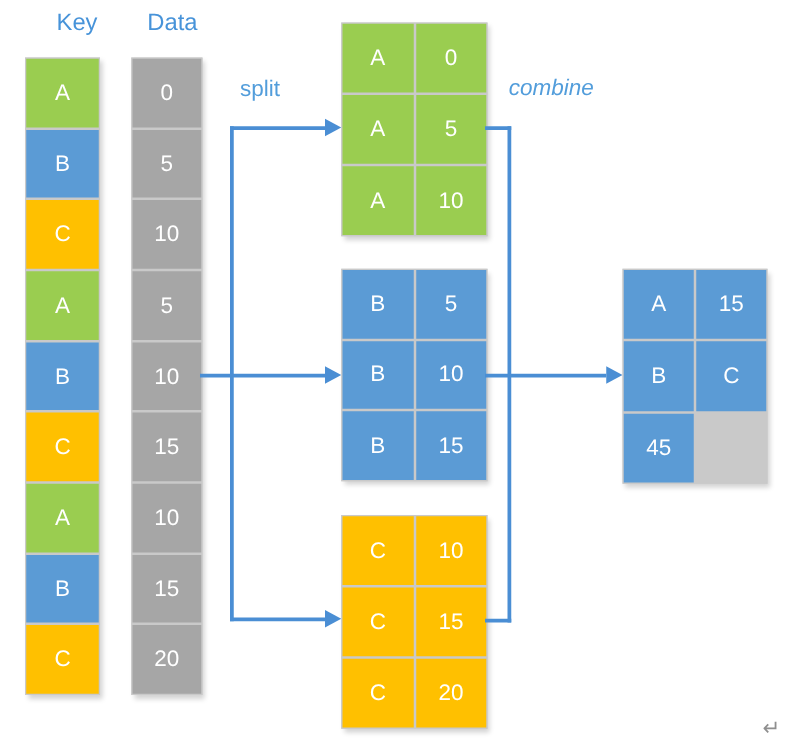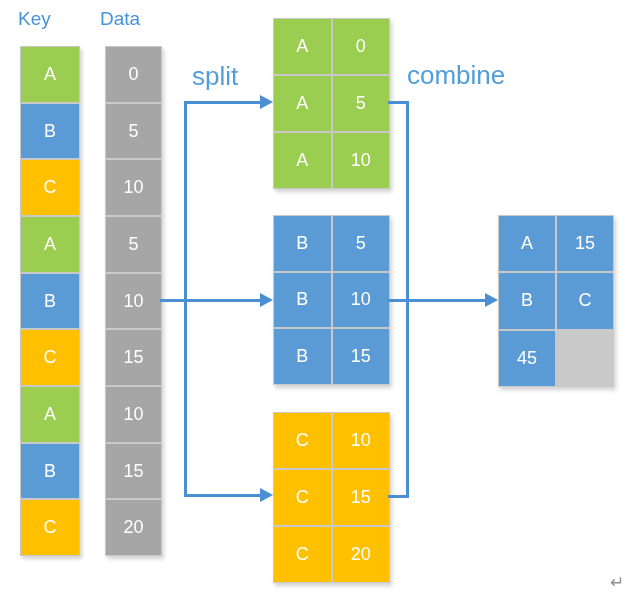--- a/index.html
+++ b/index.html
@@ -6,29 +6,29 @@
   #stage{
     position:relative;
     width:639px;height:598px;
     background:#ffffff;
     font-family:"Liberation Sans", sans-serif;
     overflow:hidden;
   }
   
   .col-header{
     position:absolute;top:7px;height:24px;line-height:24px;
-    text-align:left;font-size:19px;color:#4793d9;
+    text-align:right;font-size:19px;color:#4793d9;
   }
   #hdr-key{left:18px;width:60px;}
   #hdr-data{left:100px;width:58px;}
   .flow-label{
-    position:absolute;font-size:26px;color:#529ddb;text-align:center;
+    position:absolute;font-size:18px;color:#529ddb;text-align:center;
   }
   #lbl-split{left:192px;top:61px;}
-  #lbl-combine{left:407px;top:60px;}
+  #lbl-combine{left:407px;top:60px;font-style:italic;}
   
   .col{
     position:absolute;display:flex;flex-direction:column;gap:2px;
     background:#c9c9c9;border:1px solid #c9c9c9;
     box-shadow:2px 3px 4px rgba(0,0,0,0.18);
   }
   #key-col{left:20px;top:46px;width:58px;height:508px;}
   #data-col{left:105px;top:46px;width:55px;height:508px;}
   .cell{
     flex:1;display:flex;align-items:center;justify-content:center;

